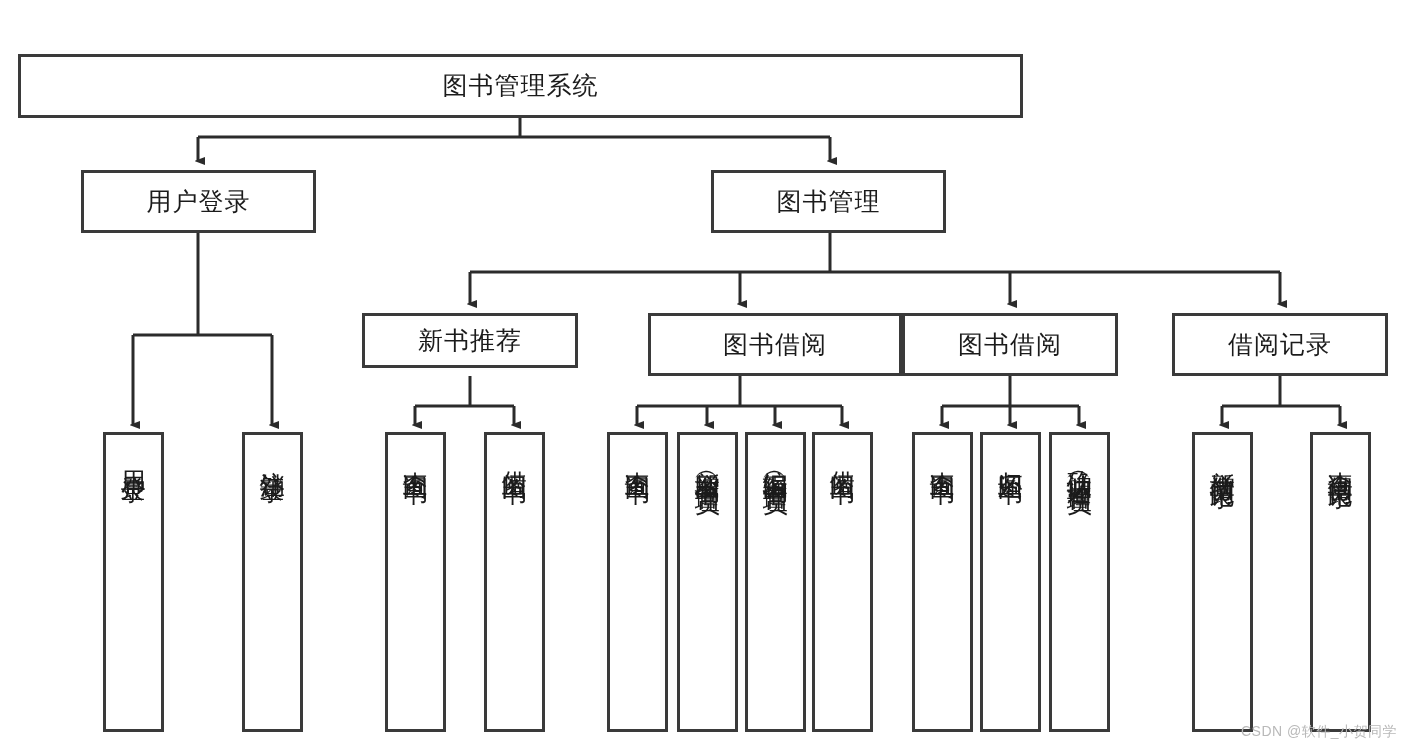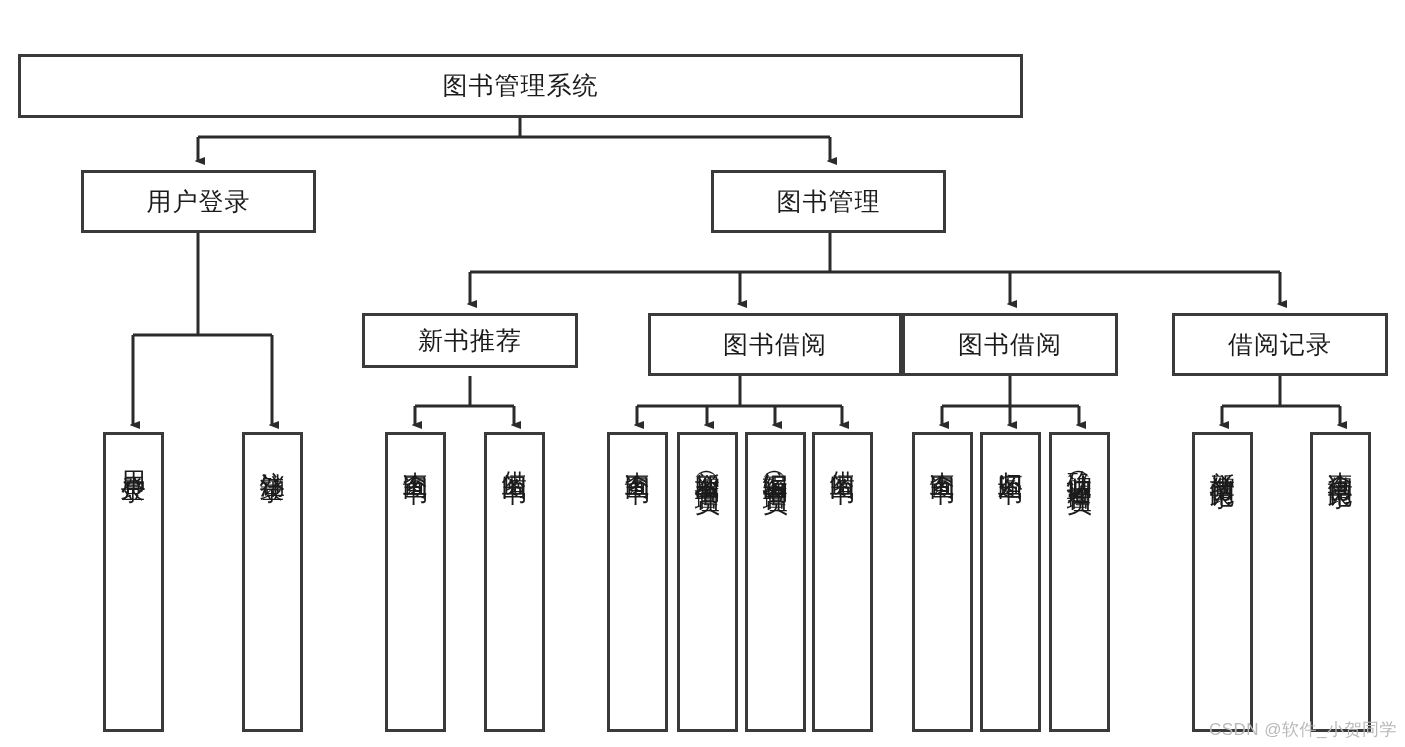--- a/index.html
+++ b/index.html
@@ -51,21 +51,21 @@
     font-size:25px;
     line-height:1.22;
     letter-spacing:3px;
     white-space:pre-wrap;
     max-height:258px;
   }
   #watermark{
     position:absolute;
     right:8px;
     bottom:6px;
-    font-size:17px;
+    font-size:14px;
     color:#b9b9b9;
     letter-spacing:0.5px;
     z-index:5;
     white-space:nowrap;
   }
 </style>
 </head>
 <body>
 
 <div id="diagram">

